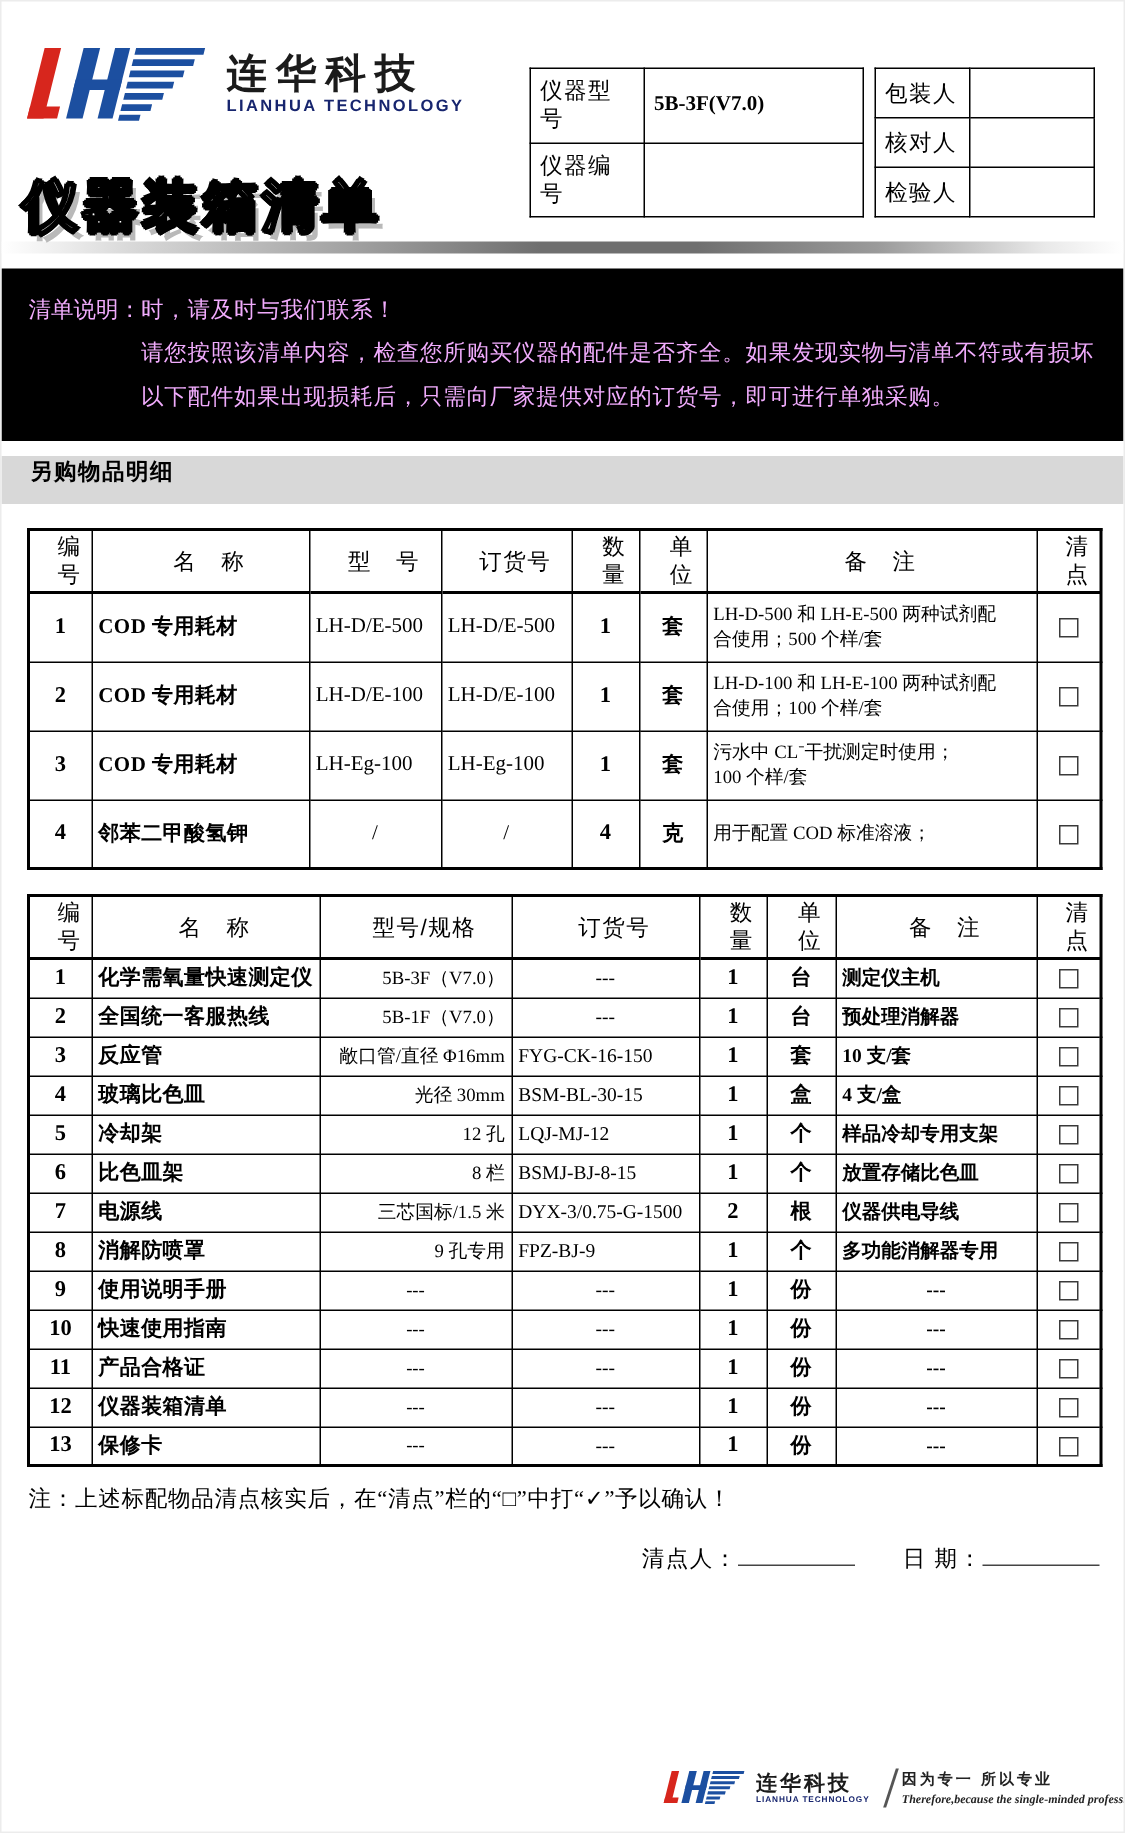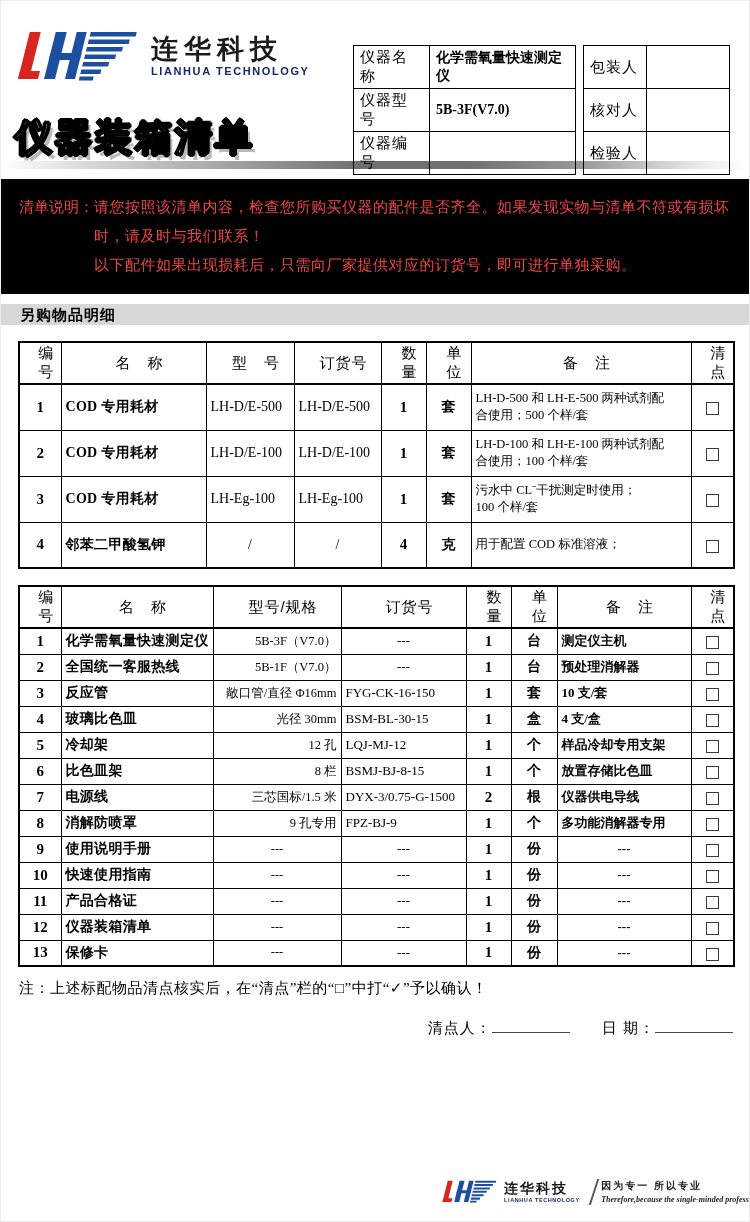--- a/index.html
+++ b/index.html
@@ -28,26 +28,26 @@
   table.info-left td.val { width:146px; font-family:"Liberation Serif", serif; font-weight:bold; font-size:14px; }
   table.info-right { width:146px; }
   table.info-right td.lbl { width:63px; letter-spacing:1px; }
   table.info-right td.val { width:83px; }
 
   
   .grad-bar { height:8px; width:100%;
     background:linear-gradient(90deg,#ffffff 0%,#d7d7d7 12%,#9f9f9f 32%,#6f6f6f 48%,#6f6f6f 62%,#9a9a9a 78%,#e9e9e9 93%,#ffffff 100%); }
 
   
-  .notice { background:#000; color:#ef4444; margin-top:10px; padding:13px 18px 15px; display:flex; }
+  .notice { background:#000; color:#f0abfc; margin-top:10px; padding:13px 18px 15px; display:flex; }
   .notice-label { font-size:15px; line-height:29px; white-space:nowrap; }
   .notice-lines { font-size:15px; line-height:29px; letter-spacing:0.5px; }
 
   
-  .section-bar { background:#d8d8d8; height:21px; line-height:21px; font-size:15px; font-weight:bold; padding-left:19px; letter-spacing:1px; }
+  .section-bar { background:#d8d8d8; height:32px; line-height:21px; font-size:15px; font-weight:bold; padding-left:19px; letter-spacing:1px; }
   .sb1 { margin-top:10px; }
   .sb2 { margin-top:22px; }
 
   
   table.items { border-collapse:collapse; table-layout:fixed; width:715px; margin:16px 17px 0; border:2px solid #000; font-family:"Liberation Serif", serif; }
   table.items th, table.items td { border:1px solid #000; vertical-align:middle; padding:1px 4px; overflow:hidden; }
   table.items thead th { font-family:"Liberation Sans", sans-serif; font-weight:normal; font-size:15px; border-bottom:2px solid #000; letter-spacing:1px;padding-left:16px; }
   #t1 thead th { height:25px; }
   #t2 thead th { height:37px; }
   #t1 tbody td { height:46px; }
@@ -113,24 +113,20 @@
         <div class="brand-cn">连华科技</div>
         <div class="brand-en">LIANHUA TECHNOLOGY</div>
       </div>
     </div>
     <div class="doc-title">仪器装箱清单</div>
 
     <div class="info-wrap">
       <table class="info info-left">
         <tbody>
           <tr>
-            <td class="lbl">仪器名称</td>
-            <td class="val">化学需氧量快速测定仪</td>
-          </tr>
-          <tr>
             <td class="lbl">仪器型号</td>
             <td class="val">5B-3F(V7.0)</td>
           </tr>
           <tr>
             <td class="lbl">仪器编号</td>
             <td class="val"></td>
           </tr>
         </tbody>
       </table>
       <table class="info info-right">
@@ -150,22 +146,22 @@
         </tbody>
       </table>
     </div>
   </div>
 
   <div class="grad-bar"></div>
 
   <div class="notice">
     <div class="notice-label">清单说明：</div>
     <div class="notice-lines">
+      <div>时，请及时与我们联系！</div>
       <div>请您按照该清单内容，检查您所购买仪器的配件是否齐全。如果发现实物与清单不符或有损坏</div>
-      <div>时，请及时与我们联系！</div>
       <div>以下配件如果出现损耗后，只需向厂家提供对应的订货号，即可进行单独采购。</div>
     </div>
   </div>
 
   <div class="section-bar sb1">另购物品明细</div>
 
   <table class="items" id="t1">
     <colgroup>
       <col style="width:42px">
         <col style="width:145px">

